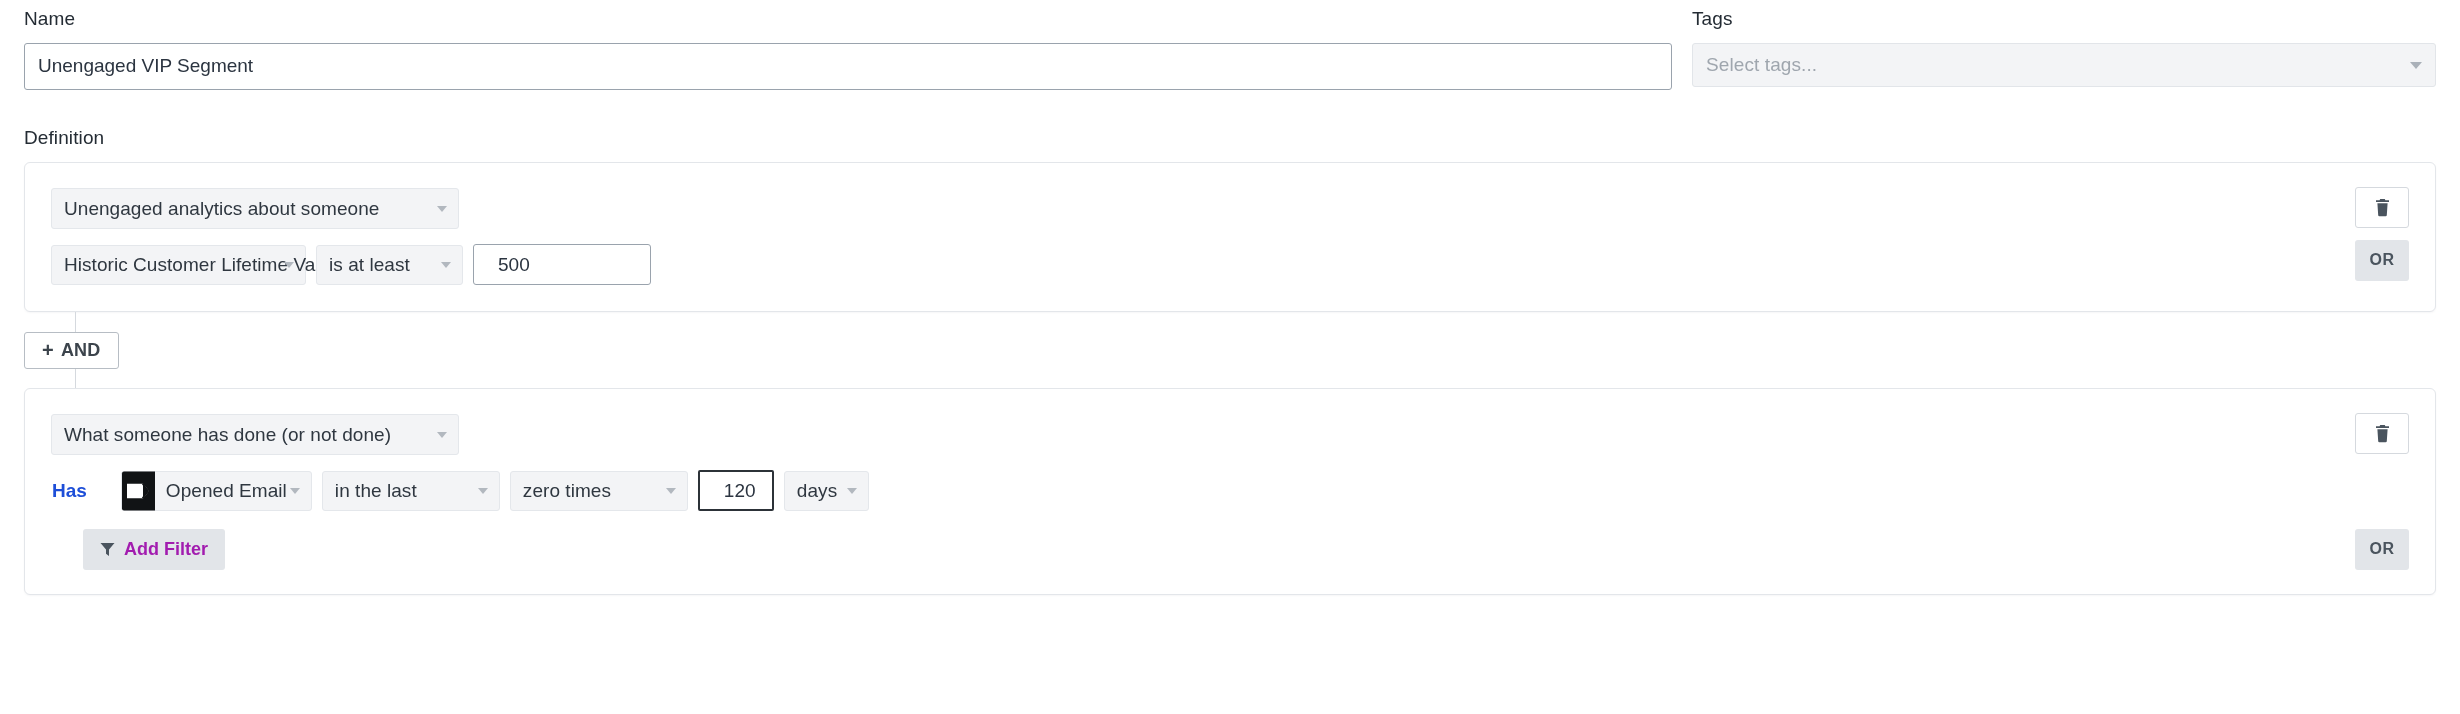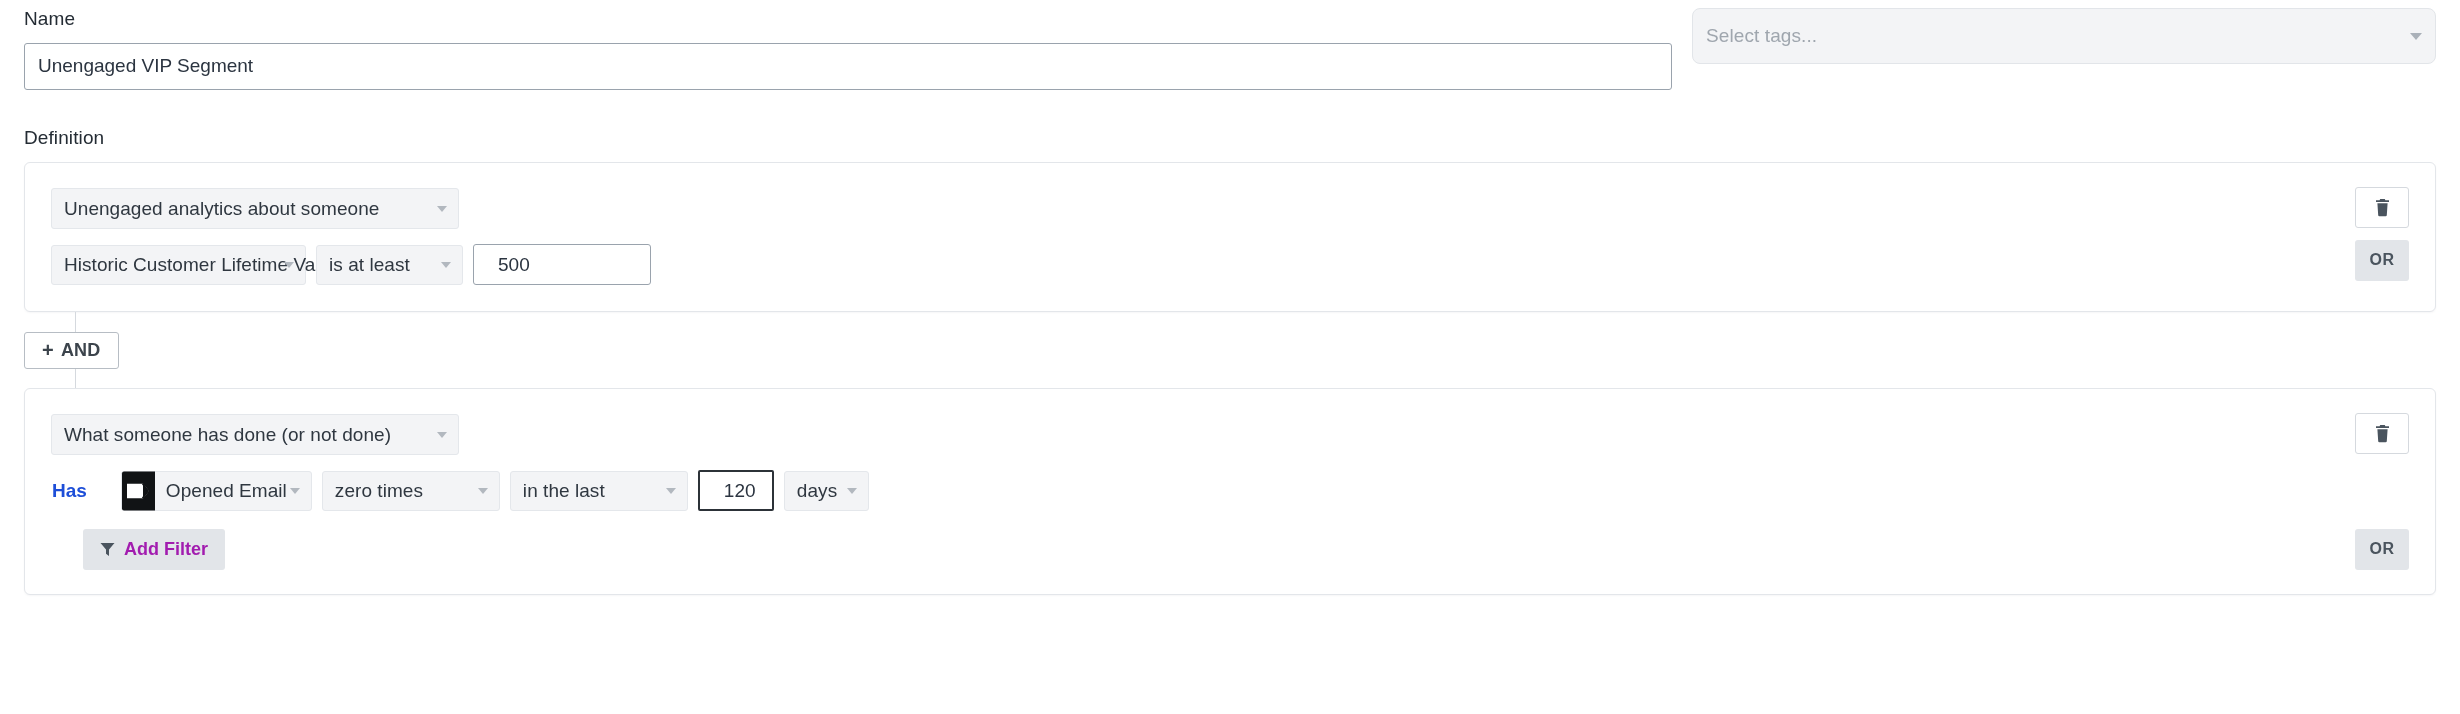--- a/index.html
+++ b/index.html
@@ -50,23 +50,23 @@
     color: #2b3440;
     padding: 0 13px;
     outline: none;
     display: flex;
     align-items: center;
   }
 
   .tags-select {
     position: relative;
     width: 100%;
-    height: 56px;
+    height: 44px;
     border: 1px solid #e2e5e9;
-    border-radius: 8px;
+    border-radius: 3px;
     background: #f3f4f6;
     display: flex;
     align-items: center;
     padding: 0 13px;
   }
   .tags-placeholder {
     font-size: 19px;
     color: #9fa6ae;
     letter-spacing: .1px;
   }
@@ -289,20 +289,21 @@
   <div class="top-row">
 
     <div class="field-name">
       <div class="field-label">Name</div>
       <div class="text-input">
         <span>Unengaged VIP Segment</span>
       </div>
     </div>
 
     <div class="field-tags">
+      <div class="field-label">Tags</div>
       <div class="tags-select">
         <span class="tags-placeholder">Select tags...</span>
         <span class="caret"></span>
       </div>
     </div>
 
   </div>
 
   <div class="definition-wrap">
     <div class="definition-label">Definition</div>
@@ -370,27 +371,27 @@
                 <path d="M16 0l6 7.5L16 15V0z" fill="#111315"></path>
                 <path d="M15.5 0L21 7.4 15.5 14.8" fill="none" stroke="#111315" stroke-width="1.6"></path>
               </svg>
             </span>
             <span class="select w-metric">
               <span>Opened Email</span>
               <span class="caret"></span>
             </span>
           </span>
 
+          <div class="select w-window">
+            <span>in the last</span>
+            <span class="caret"></span>
+          </div>
+
           <div class="select w-times">
             <span>zero times</span>
-            <span class="caret"></span>
-          </div>
-
-          <div class="select w-window">
-            <span>in the last</span>
             <span class="caret"></span>
           </div>
 
           <div class="num-input w-days">
             <span>120</span>
               <span class="caret-bar"></span>
           </div>
 
           <div class="select w-unit">
             <span>days</span>

